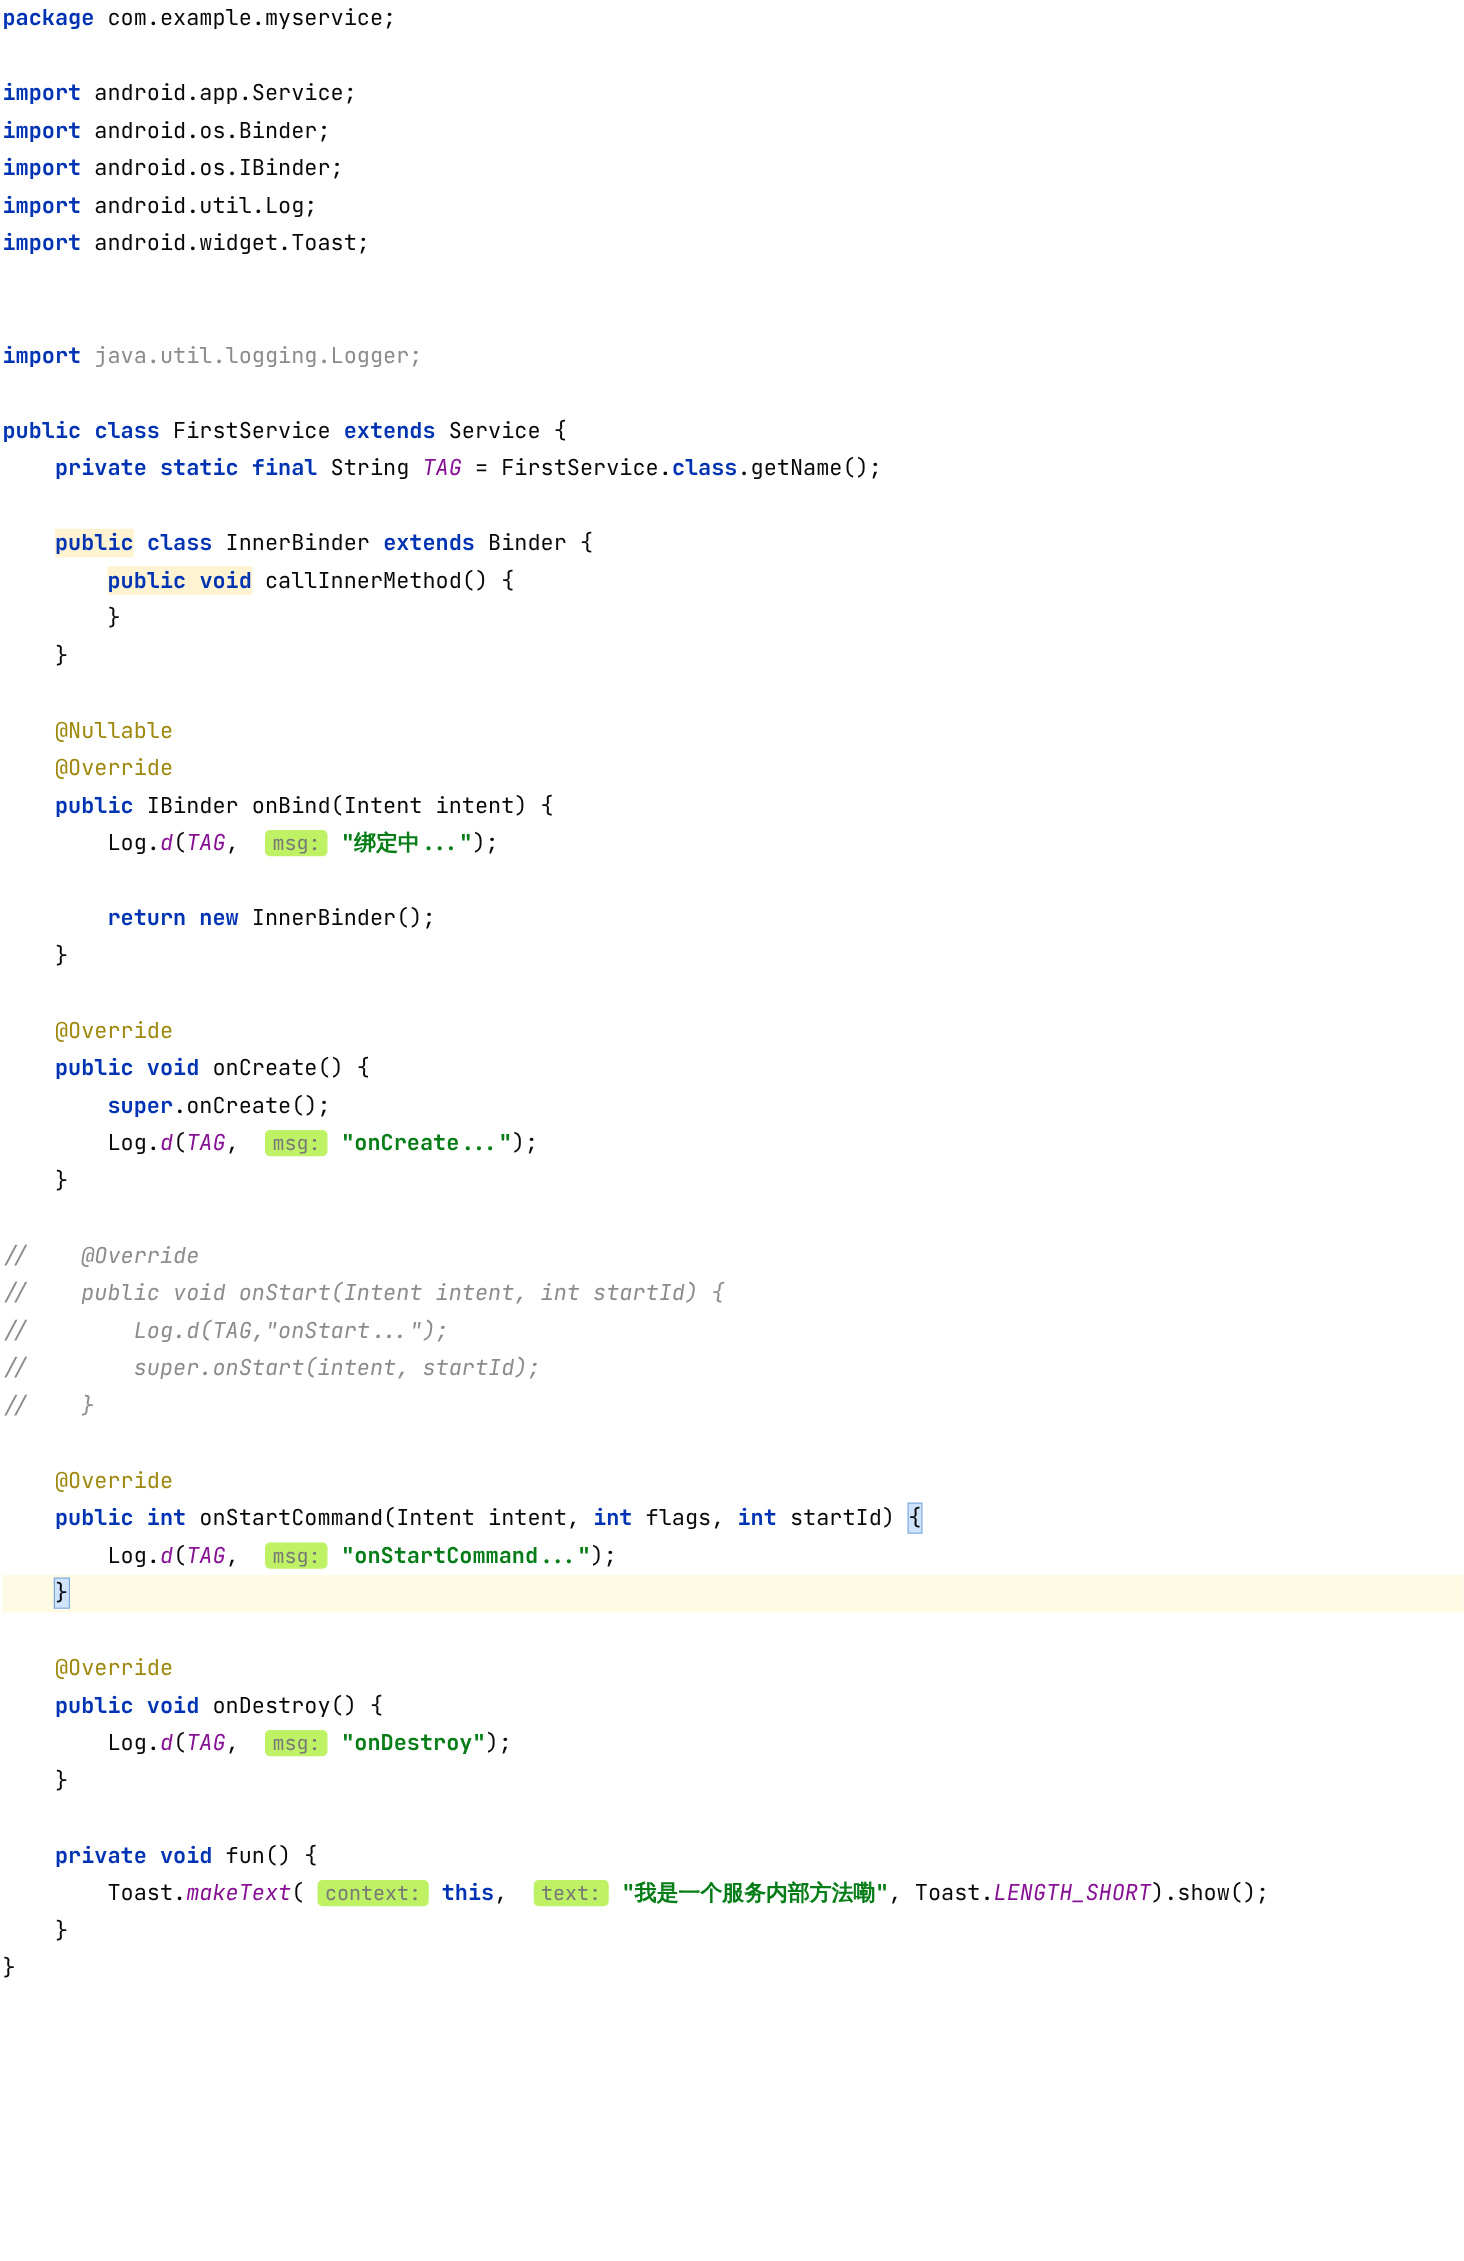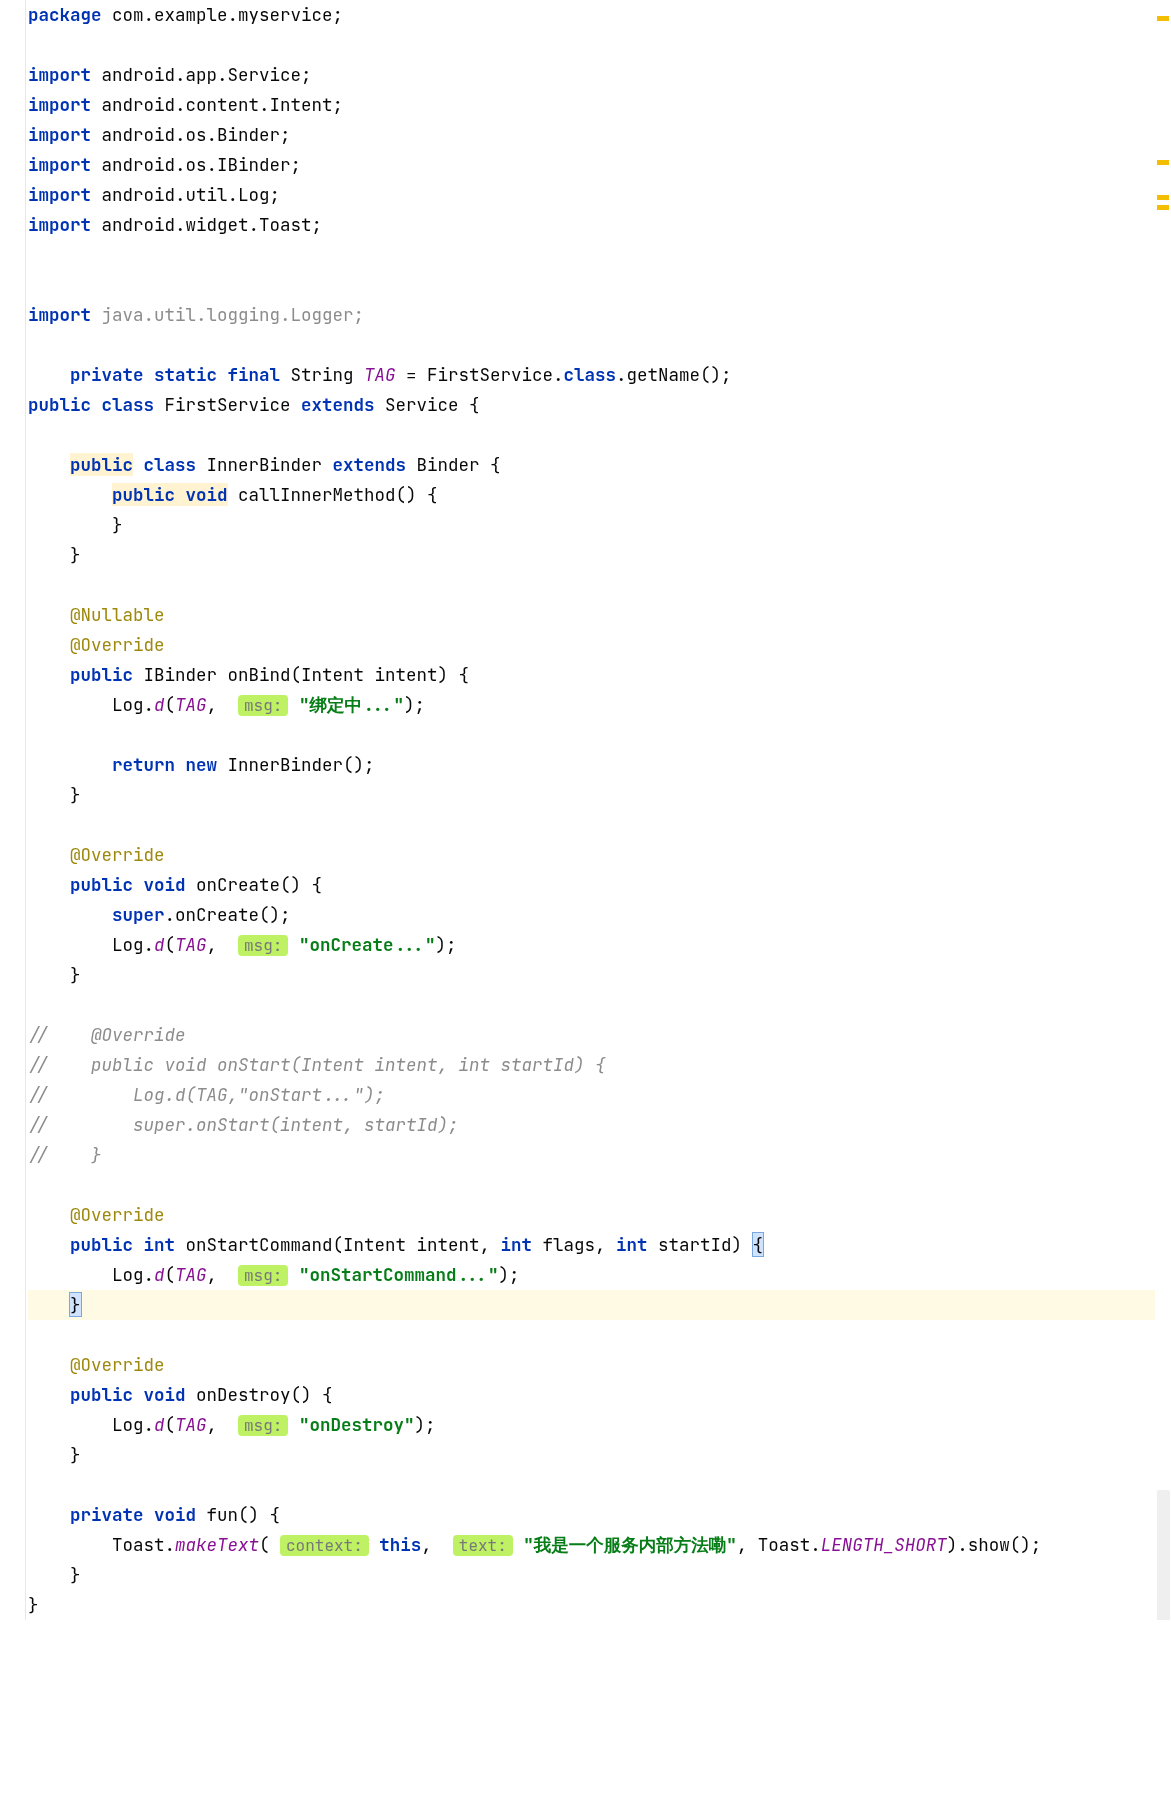--- a/index.html
+++ b/index.html
@@ -8,20 +8,21 @@
     font-size: 17.5px;
     background: #ffffff;
     color: #080808;
     width: 1171px;
     position: relative;
     line-height: 30px;
   }
   .editor-wrap {
     display: flex;
     width: 100%;
+    flex-direction: column;
   }
   .gutter {
     width: 26px;
     background: #fff;
     border-right: 1px solid #e8e8e8;
     flex-shrink: 0;
   }
   .code-area {
     flex: 1;
     padding-left: 2px;
@@ -84,31 +85,30 @@
 </head>
 <body>
 
 <div class="editor-wrap">
   <div class="gutter"></div>
   <div class="code-area">
 
 <div class="line"><span class="kw">package</span><span> com.example.myservice;</span></div>
 <div class="line"> </div>
 <div class="line"><span class="kw">import</span><span> android.app.Service;</span></div>
-<div class="line"><span class="kw">import</span><span> android.content.Intent;</span></div>
 <div class="line"><span class="kw">import</span><span> android.os.Binder;</span></div>
 <div class="line"><span class="kw">import</span><span> android.os.IBinder;</span></div>
 <div class="line"><span class="kw">import</span><span> android.util.Log;</span></div>
 <div class="line"><span class="kw">import</span><span> android.widget.Toast;</span></div>
 <div class="line"> </div>
 <div class="line"> </div>
 <div class="line"><span class="kw">import</span><span class="cmt" style="font-style:normal"> java.util.logging.Logger;</span></div>
 <div class="line"> </div>
+<div class="line"><span class="kw">public</span> <span class="kw">class</span><span> FirstService </span><span class="kw">extends</span><span> Service {</span></div>
 <div class="line">    <span class="kw">private static final</span><span> String </span><span class="field">TAG</span><span> = FirstService.</span><span class="kw">class</span><span>.getName();</span></div>
-<div class="line"><span class="kw">public</span> <span class="kw">class</span><span> FirstService </span><span class="kw">extends</span><span> Service {</span></div>
 <div class="line"> </div>
 <div class="line">    <span class="highlight-def"><span class="kw">public</span></span> <span class="kw">class</span><span> InnerBinder </span><span class="kw">extends</span><span> Binder {</span></div>
 <div class="line">        <span class="highlight-def"><span class="kw">public</span> <span class="kw">void</span></span><span> callInnerMethod() {</span></div>
 <div class="line"><span>        }</span></div>
 <div class="line"><span>    }</span></div>
 <div class="line"> </div>
 <div class="line">    <span class="ann">@Nullable</span></div>
 <div class="line">    <span class="ann">@Override</span></div>
 <div class="line">    <span class="kw">public</span><span> IBinder onBind(Intent intent) {</span></div>
 <div class="line"><span>        Log.</span><span class="static">d</span><span>(</span><span class="field">TAG</span><span>,  </span><span class="hint">msg:</span> <span class="str">"绑定中..."</span><span>);</span></div>

